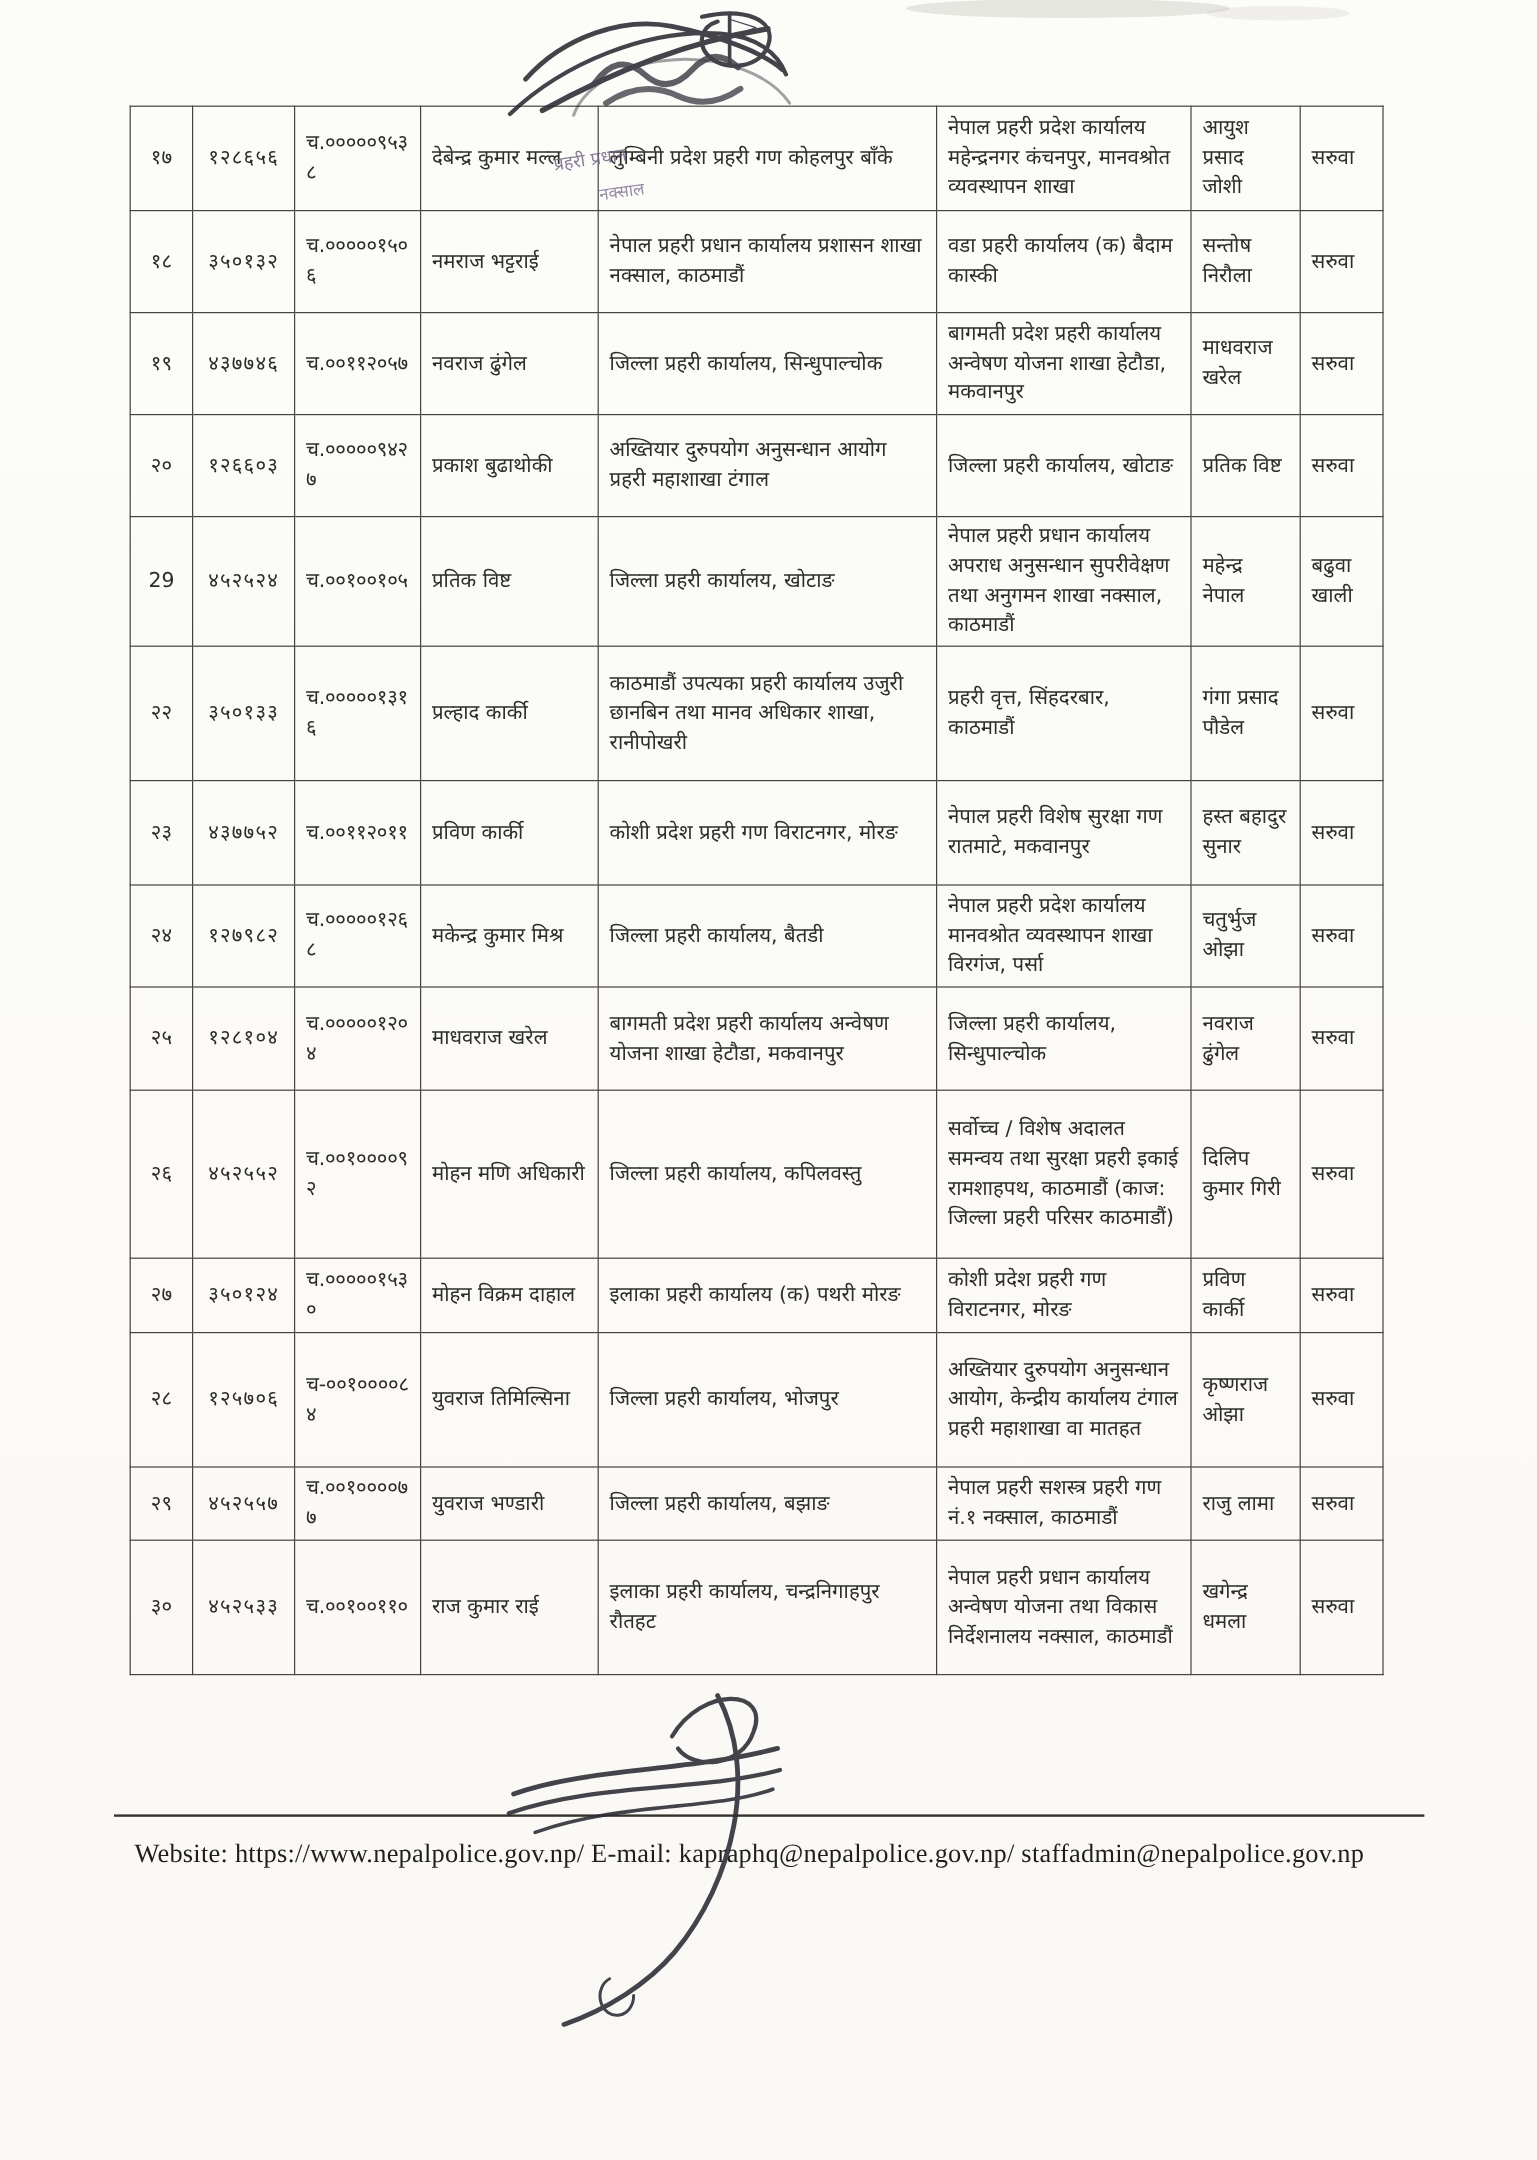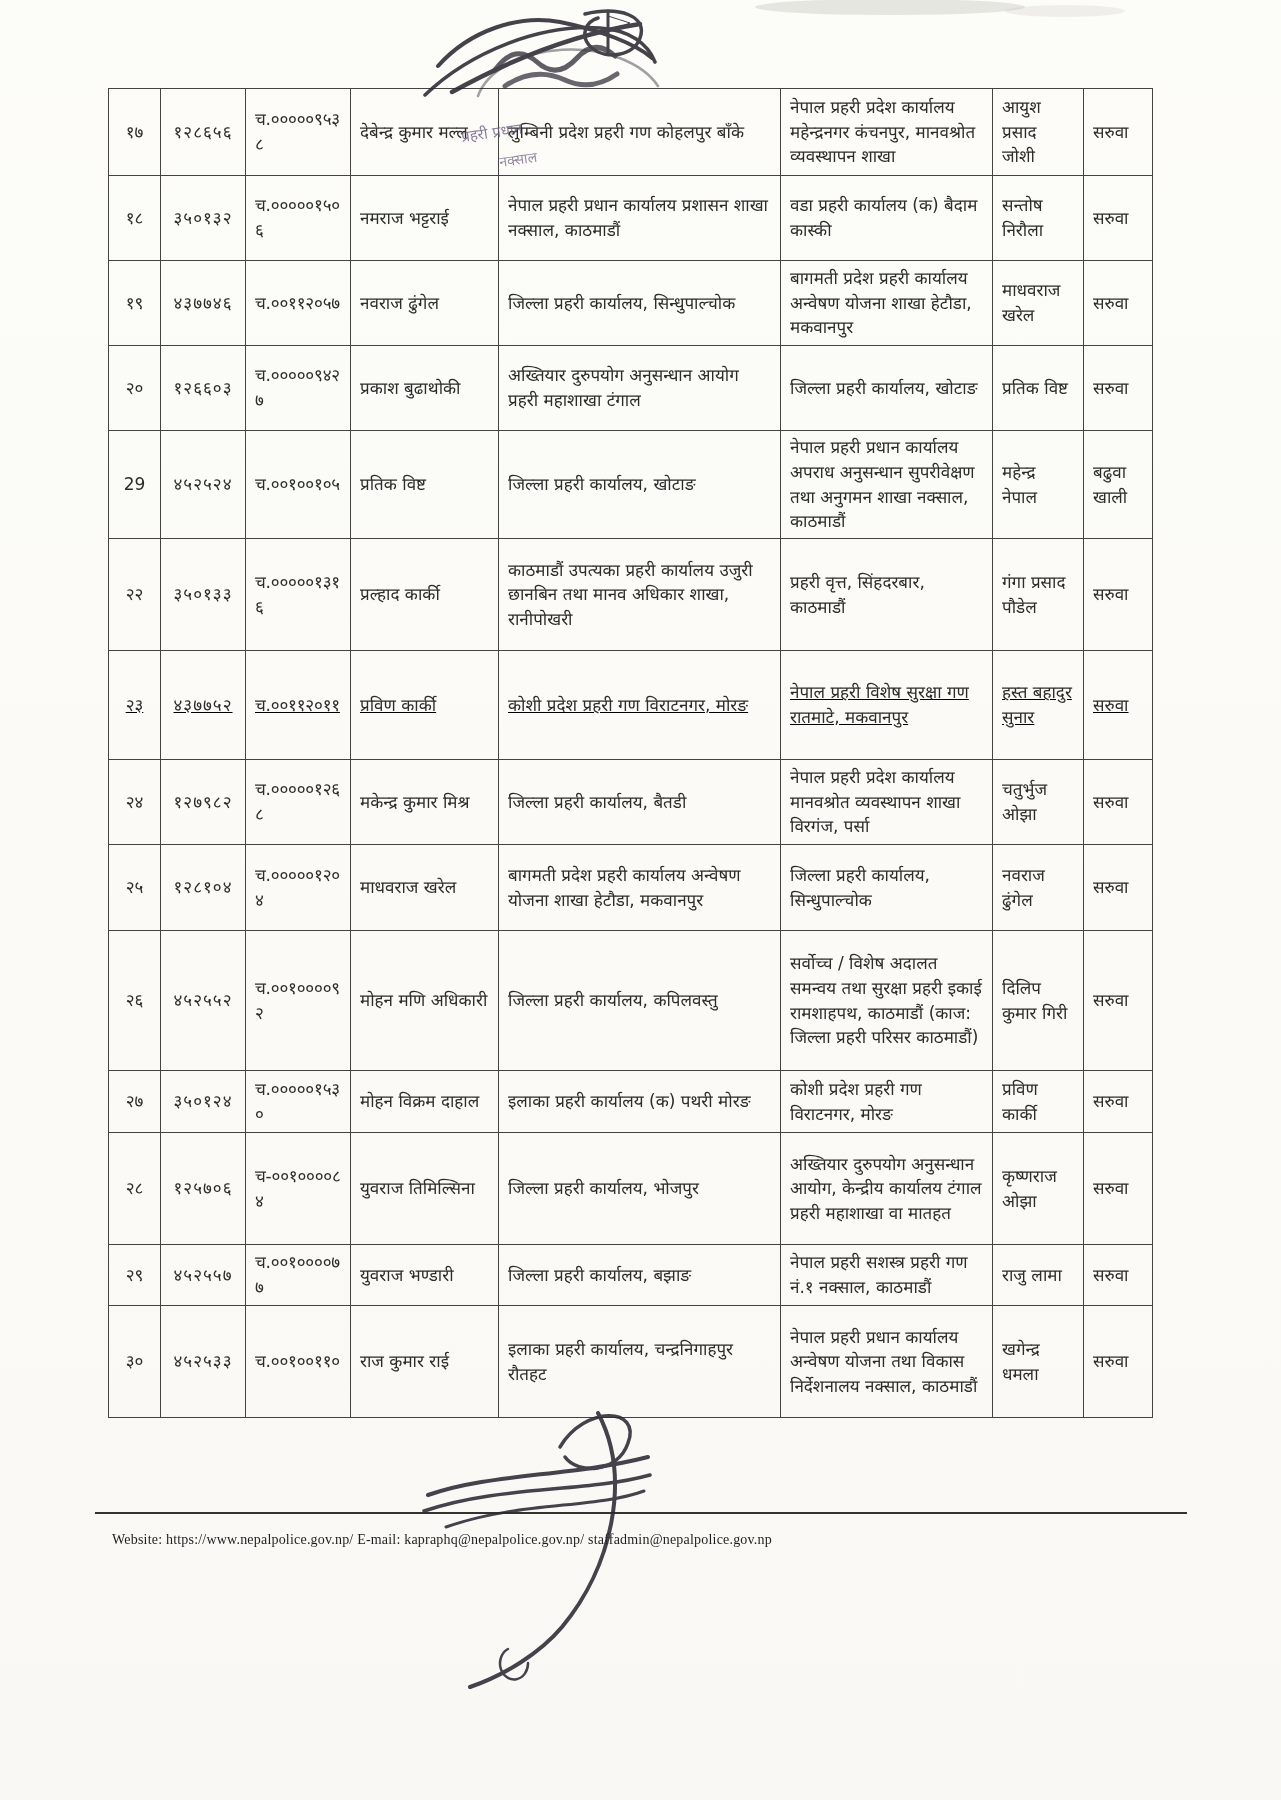--- a/index.html
+++ b/index.html
@@ -15,21 +15,21 @@
   td.c-reg{text-align:center;font-size:15px;letter-spacing:1px;color:#34333b;padding:4px 3px;}
   td.c-code{font-size:14px;color:#37363e;letter-spacing:-0.2px;padding:4px 6px;}
   td.c-name{font-size:17.5px;}
   td.c-from,td.c-to{font-size:17px;}
   td.c-repl{font-size:17px;padding:4px 7px;}
   td.c-status{font-size:17px;padding:4px 8px;}
   
   .footer-rule{position:absolute;left:95px;top:1512px;width:1092px;height:2px;
         background:#35332f;z-index:1;}
   .footer-text{position:absolute;left:112px;top:1532px;width:1120px;z-index:1;
-        font-family:"Liberation Serif",serif;font-size:14px;color:#1f1e1c;letter-spacing:.2px;}
+        font-family:"Liberation Serif",serif;font-size:22px;color:#1f1e1c;letter-spacing:.2px;}
   
   svg.ink{position:absolute;left:0;pointer-events:none;z-index:3;}
   svg.ink path{fill:none;stroke:#2c2933;stroke-linecap:round;stroke-linejoin:round;}
   .stamp-word{font-family:"DejaVu Sans",sans-serif;fill:#6b5d80;}
 </style>
 </head>
 <body>
 
 <div class="page">
 
@@ -98,21 +98,21 @@
         <tr style="height: 112px;">
           <td class="c-sn">२२</td>
           <td class="c-reg">३५०१३३</td>
           <td class="c-code">च.०००००१३१६</td>
           <td class="c-name">प्रल्हाद कार्की</td>
           <td class="c-from">काठमाडौं उपत्यका प्रहरी कार्यालय उजुरी छानबिन तथा मानव अधिकार शाखा, रानीपोखरी</td>
           <td class="c-to">प्रहरी वृत्त, सिंहदरबार, काठमाडौं</td>
           <td class="c-repl">गंगा प्रसाद पौडेल</td>
           <td class="c-status">सरुवा</td>
         </tr>
-        <tr style="height: 109px; text-decoration: underline;">
+        <tr style="height: 87px;">
           <td class="c-sn">२३</td>
           <td class="c-reg">४३७७५२</td>
           <td class="c-code">च.००११२०११</td>
           <td class="c-name">प्रविण कार्की</td>
           <td class="c-from">कोशी प्रदेश प्रहरी गण विराटनगर, मोरङ</td>
           <td class="c-to">नेपाल प्रहरी विशेष सुरक्षा गण रातमाटे, मकवानपुर</td>
           <td class="c-repl">हस्त बहादुर सुनार</td>
           <td class="c-status">सरुवा</td>
         </tr>
         <tr style="height: 85px;">

